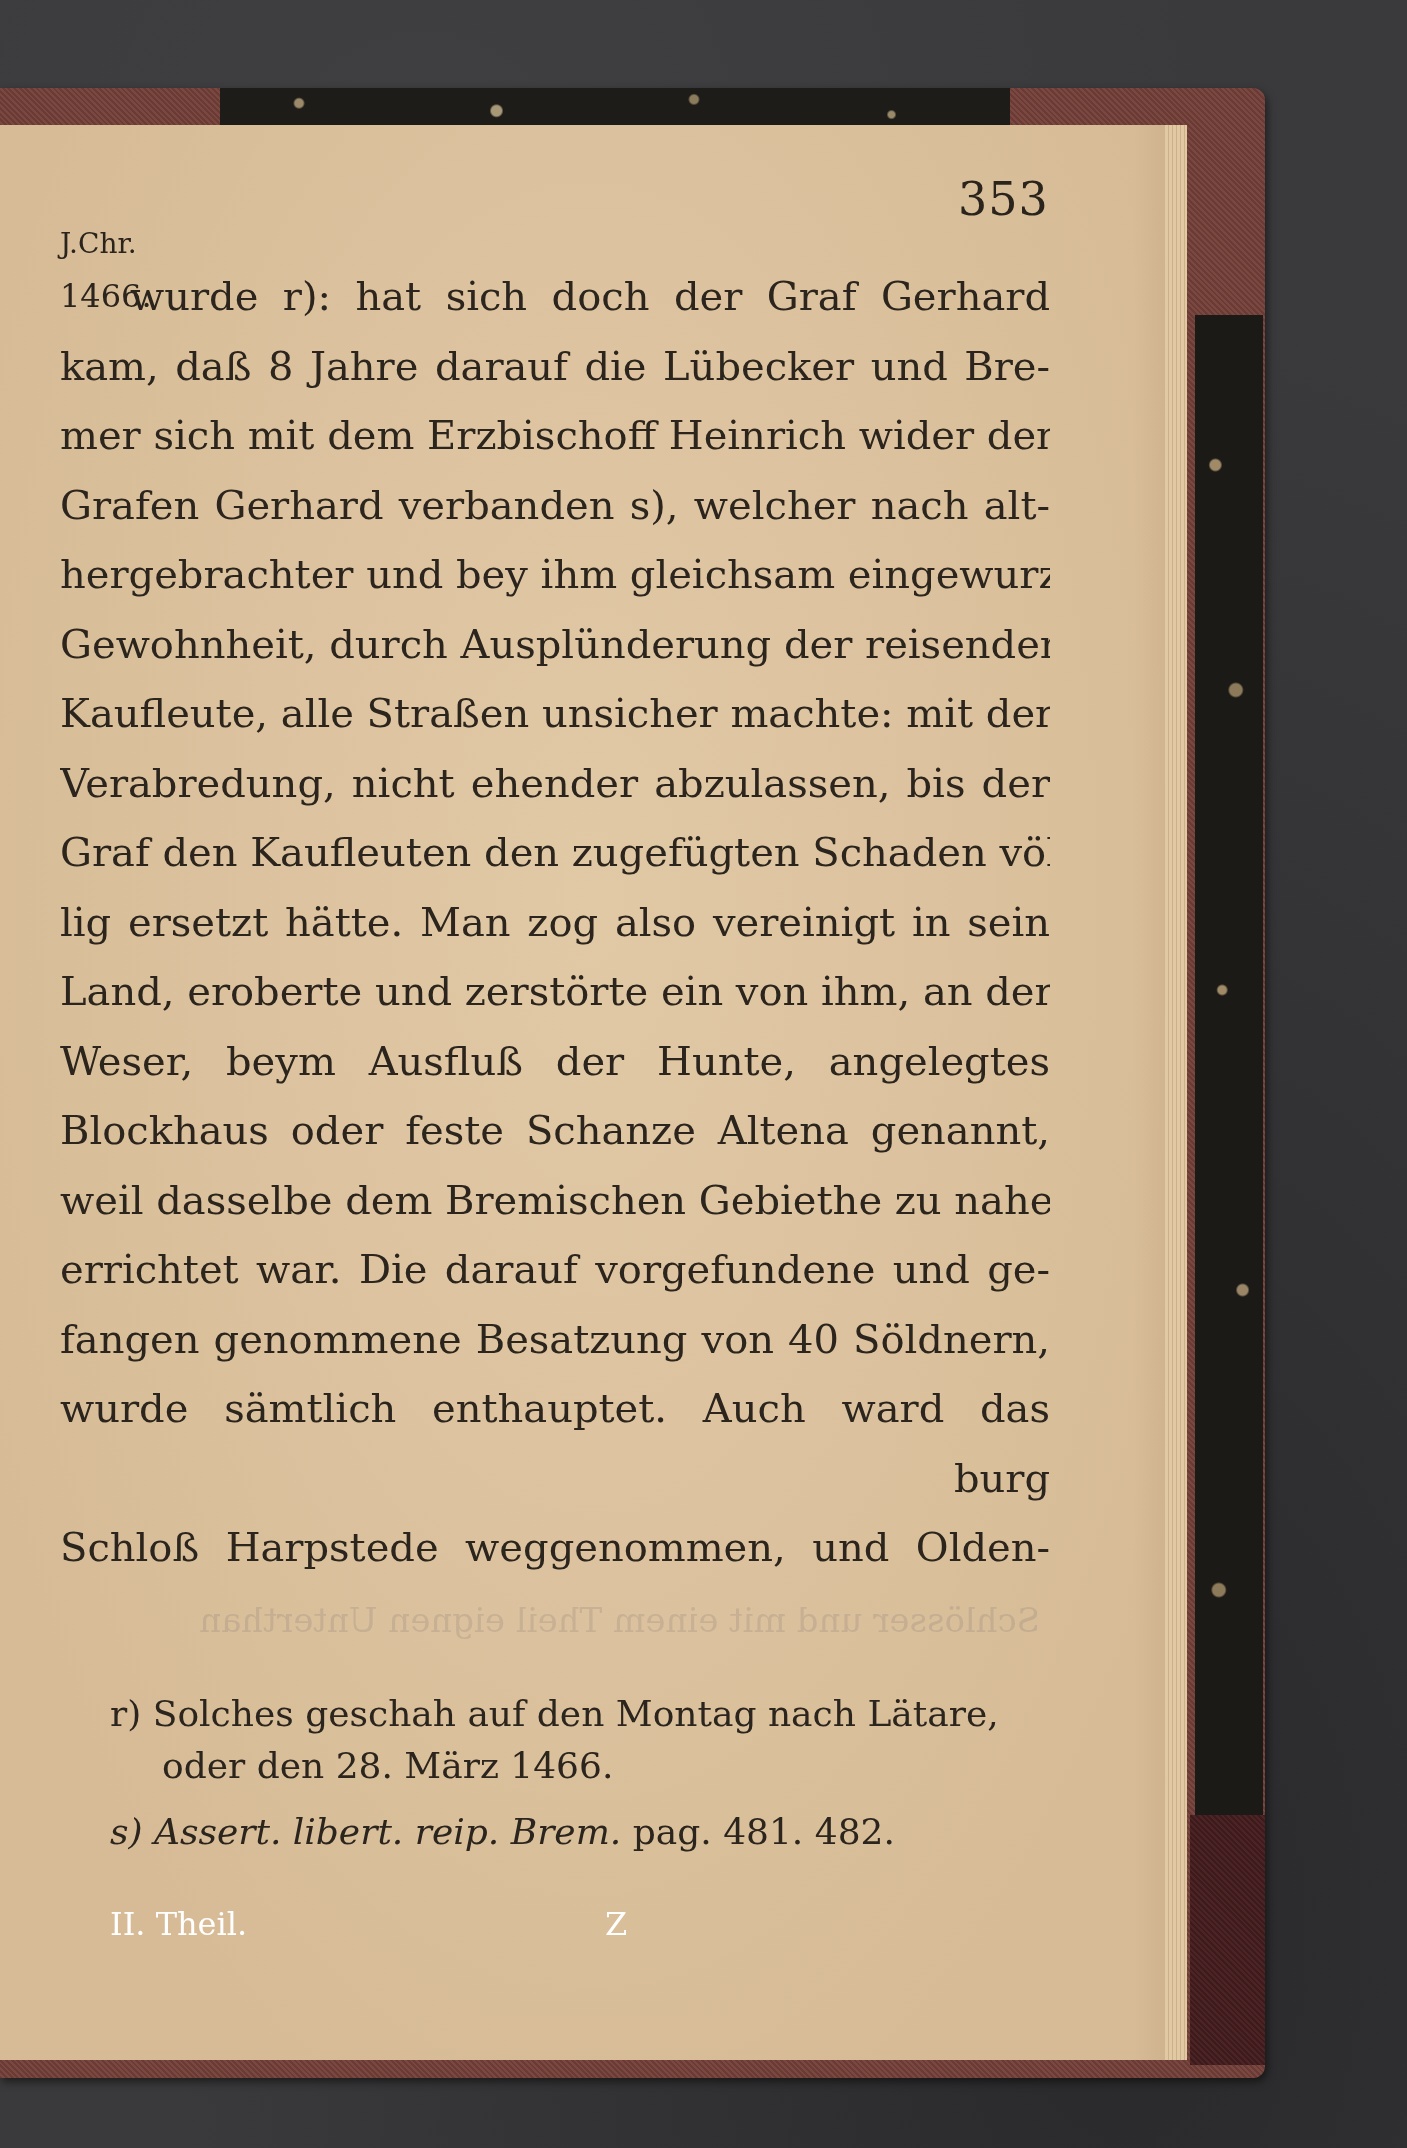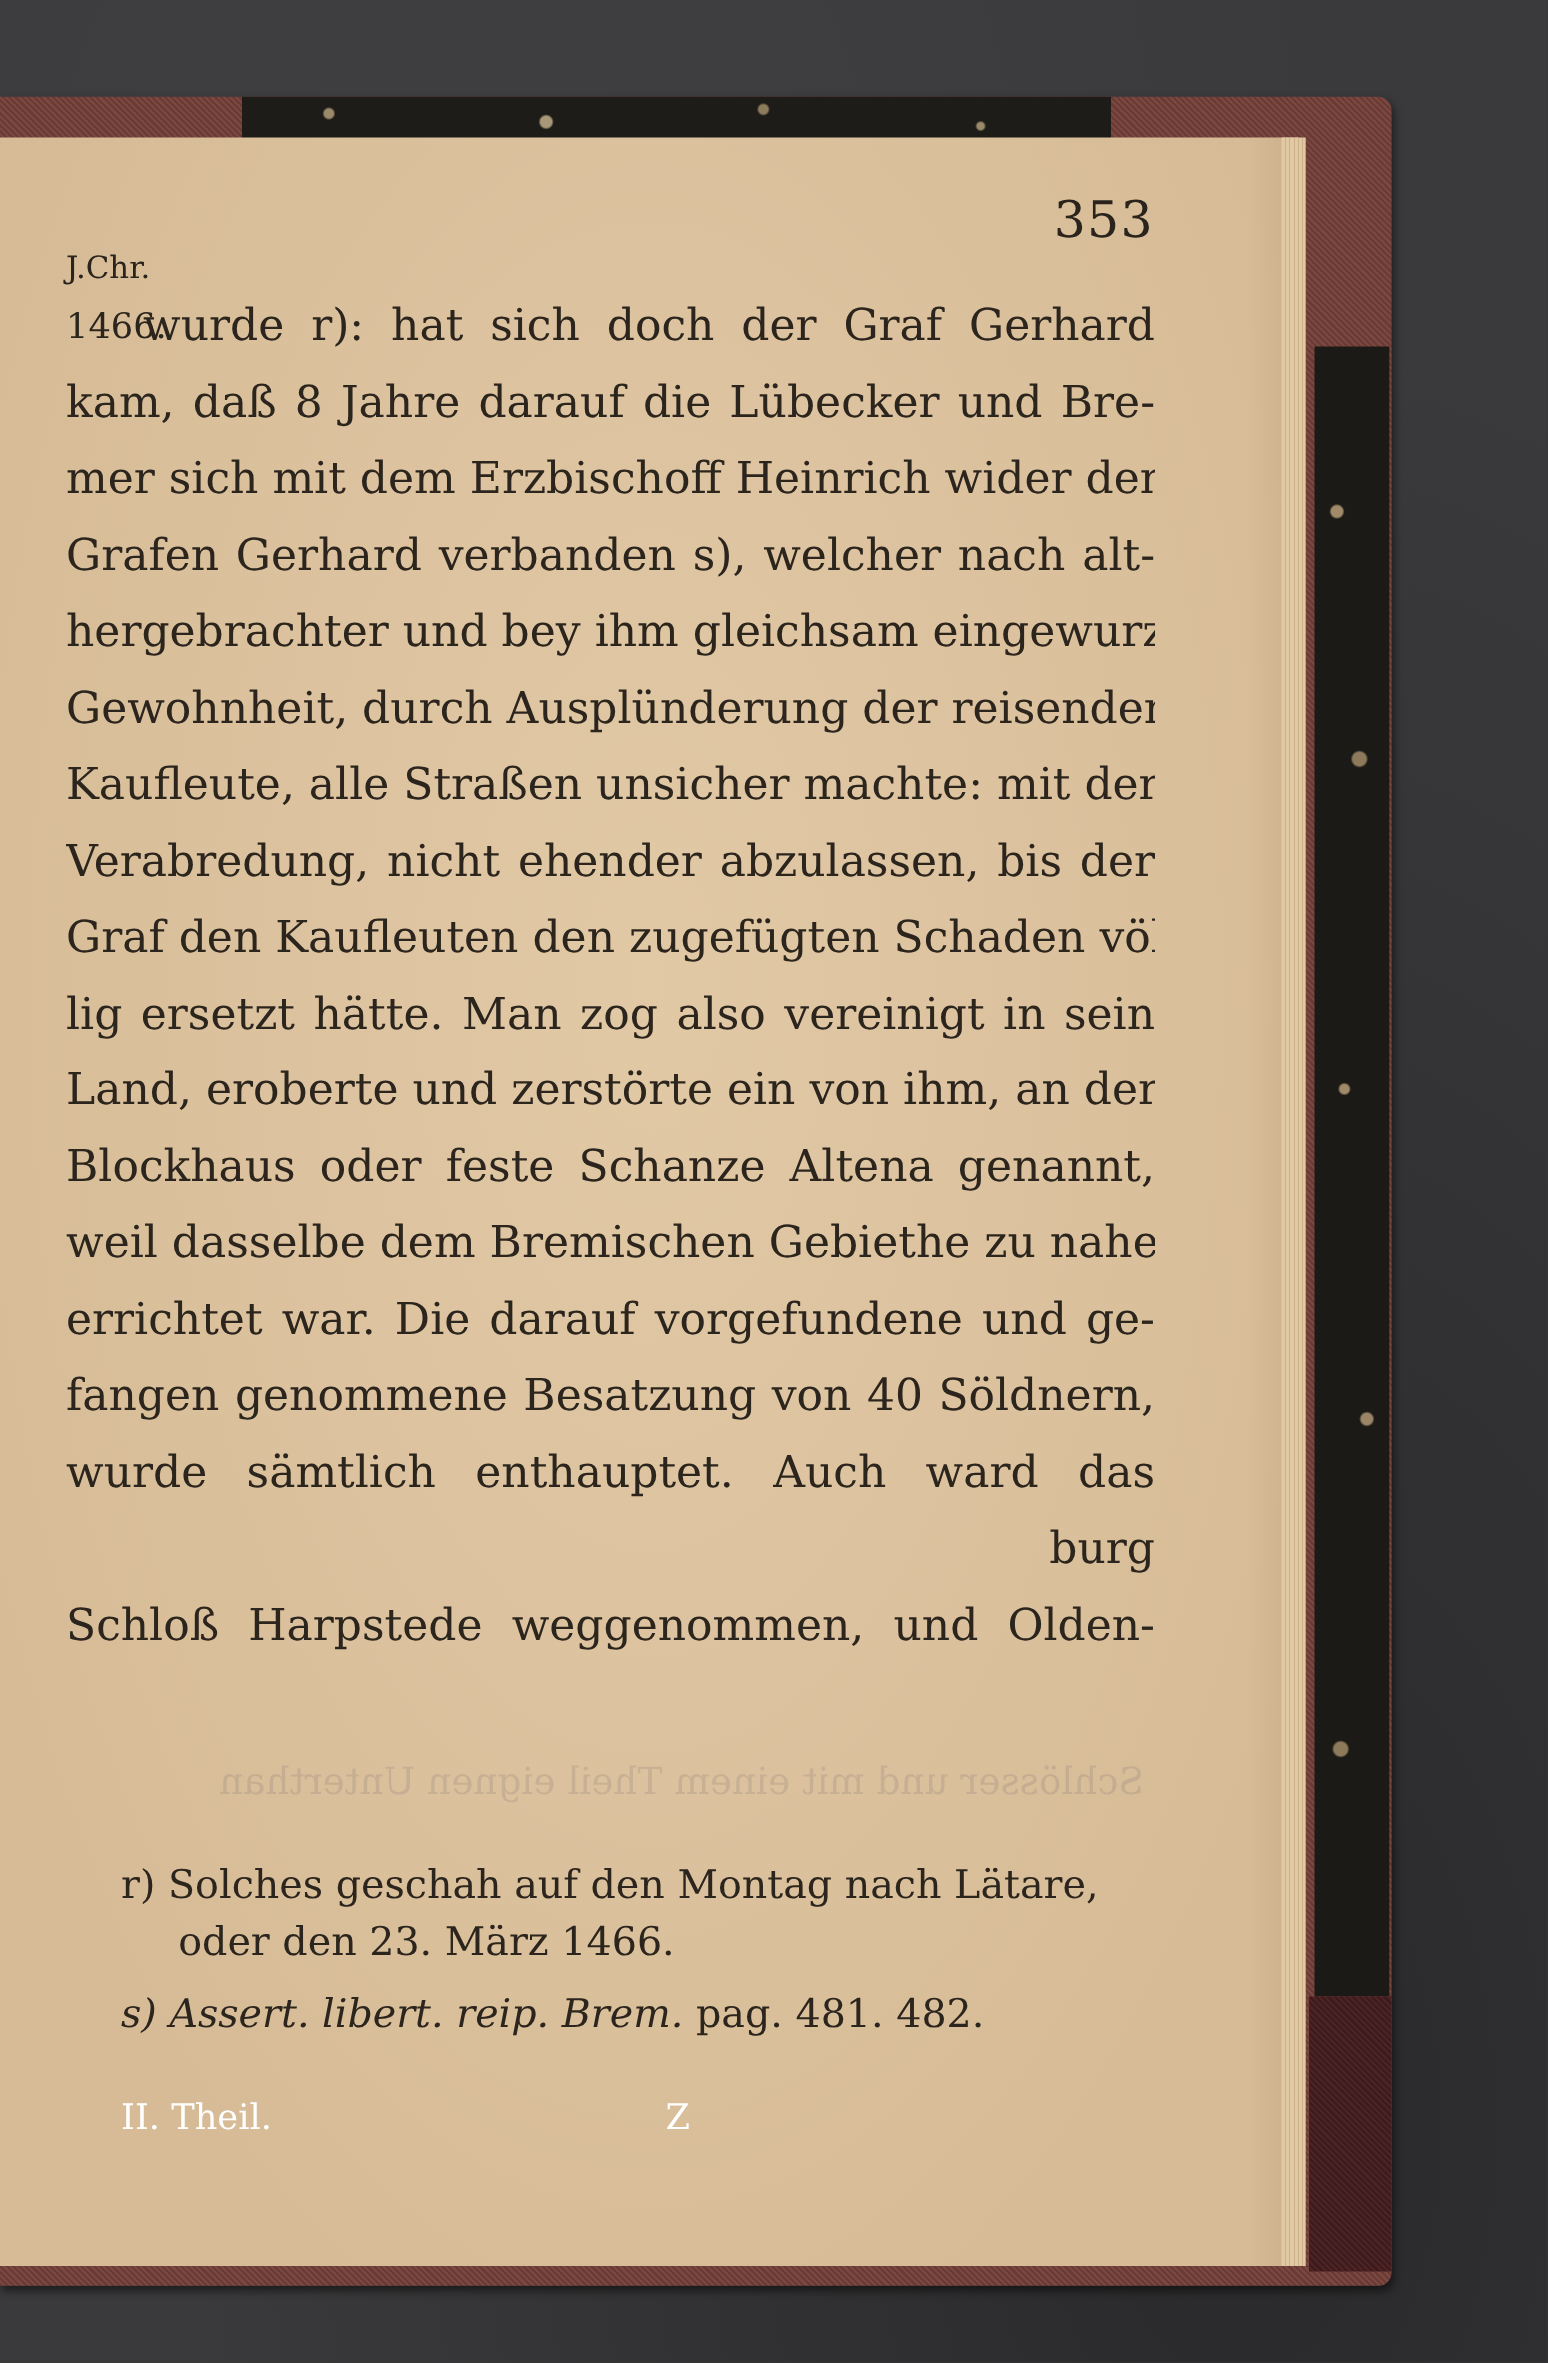--- a/index.html
+++ b/index.html
@@ -119,34 +119,35 @@
   <span class="line">kam, daß 8 Jahre darauf die Lübecker und Bre-</span>
   <span class="line">mer sich mit dem Erzbischoff Heinrich wider den</span>
   <span class="line">Grafen Gerhard verbanden s), welcher nach alt-</span>
   <span class="line">hergebrachter und bey ihm gleichsam eingewurzelter</span>
   <span class="line">Gewohnheit, durch Ausplünderung der reisenden</span>
   <span class="line">Kaufleute, alle Straßen unsicher machte: mit der</span>
   <span class="line">Verabredung, nicht ehender abzulassen, bis der</span>
   <span class="line">Graf den Kaufleuten den zugefügten Schaden völ-</span>
   <span class="line">lig ersetzt hätte. Man zog also vereinigt in sein</span>
   <span class="line">Land, eroberte und zerstörte ein von ihm, an der</span>
+  <span class="line">Weser, beym Ausfluß der Hunte, angelegtes</span>
   <span class="line">Blockhaus oder feste Schanze Altena genannt,</span>
   <span class="line">weil dasselbe dem Bremischen Gebiethe zu nahe</span>
   <span class="line">errichtet war. Die darauf vorgefundene und ge-</span>
   <span class="line">fangen genommene Besatzung von 40 Söldnern,</span>
   <span class="line">wurde sämtlich enthauptet. Auch ward das</span>
   <span class="line last-right">burg</span>
   <span class="line">Schloß Harpstede weggenommen, und Olden-</span>
 </div>
 
 <div class="footnotes">
   <span class="fn">
     <span>r)</span>
     <span>Solches geschah auf den Montag nach Lätare,</span>
-    <span class="indent">oder den 23. März 1466.</span>
+    <span class="indent">oder den 28. März 1466.</span>
   </span>
   <span class="fn" style="margin-top:14px;">
     <span class="fn-italic">s)</span>
     <span class="fn-italic">Assert. libert. reip. Brem.</span>
     <span>pag. 481. 482.</span>
   </span>
 </div>
 
 <div class="signature-row">
   <span>II. Theil.</span>

